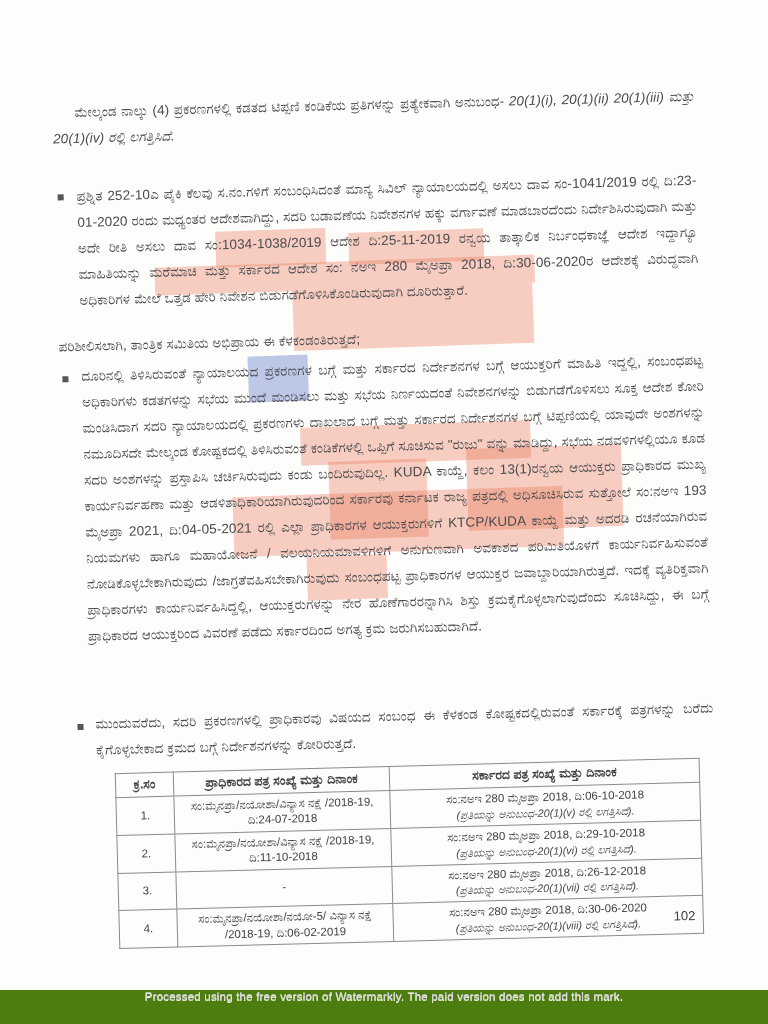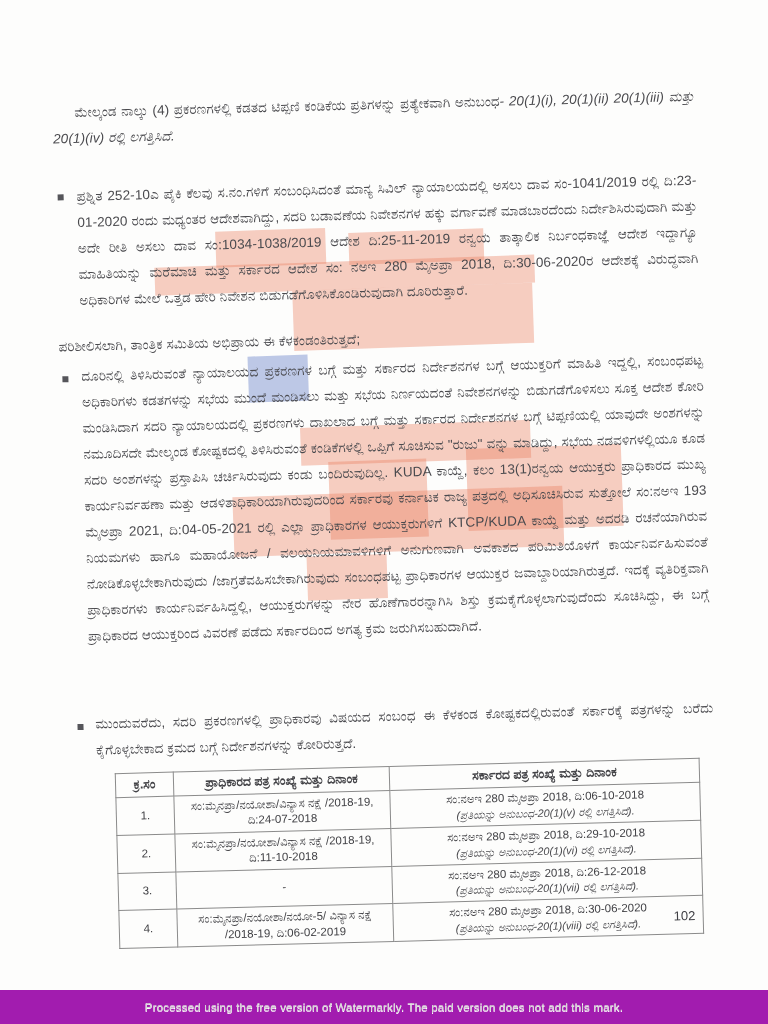--- a/index.html
+++ b/index.html
@@ -75,24 +75,24 @@
     left: 663px; top: 916px;
     font-size: 13px;
     color: #3f3f44;
   }
 
   
   .footer-bar {
     position: absolute;
     left: 0; right: 0; bottom: 0;
     height: 34px;
-    background: #a21caf;
+    background: #4d7c0f;
     z-index: 3;
     display: flex;
-    align-items: center;
+    align-items: flex-start;
     justify-content: center;
   }
   .footer-bar span {
     color: #d5d5d4;
     font-size: 11.5px;
     text-shadow: 0 1px 0 #ffffff;
     letter-spacing: 0.2px;
   }
 </style>
 </head>

